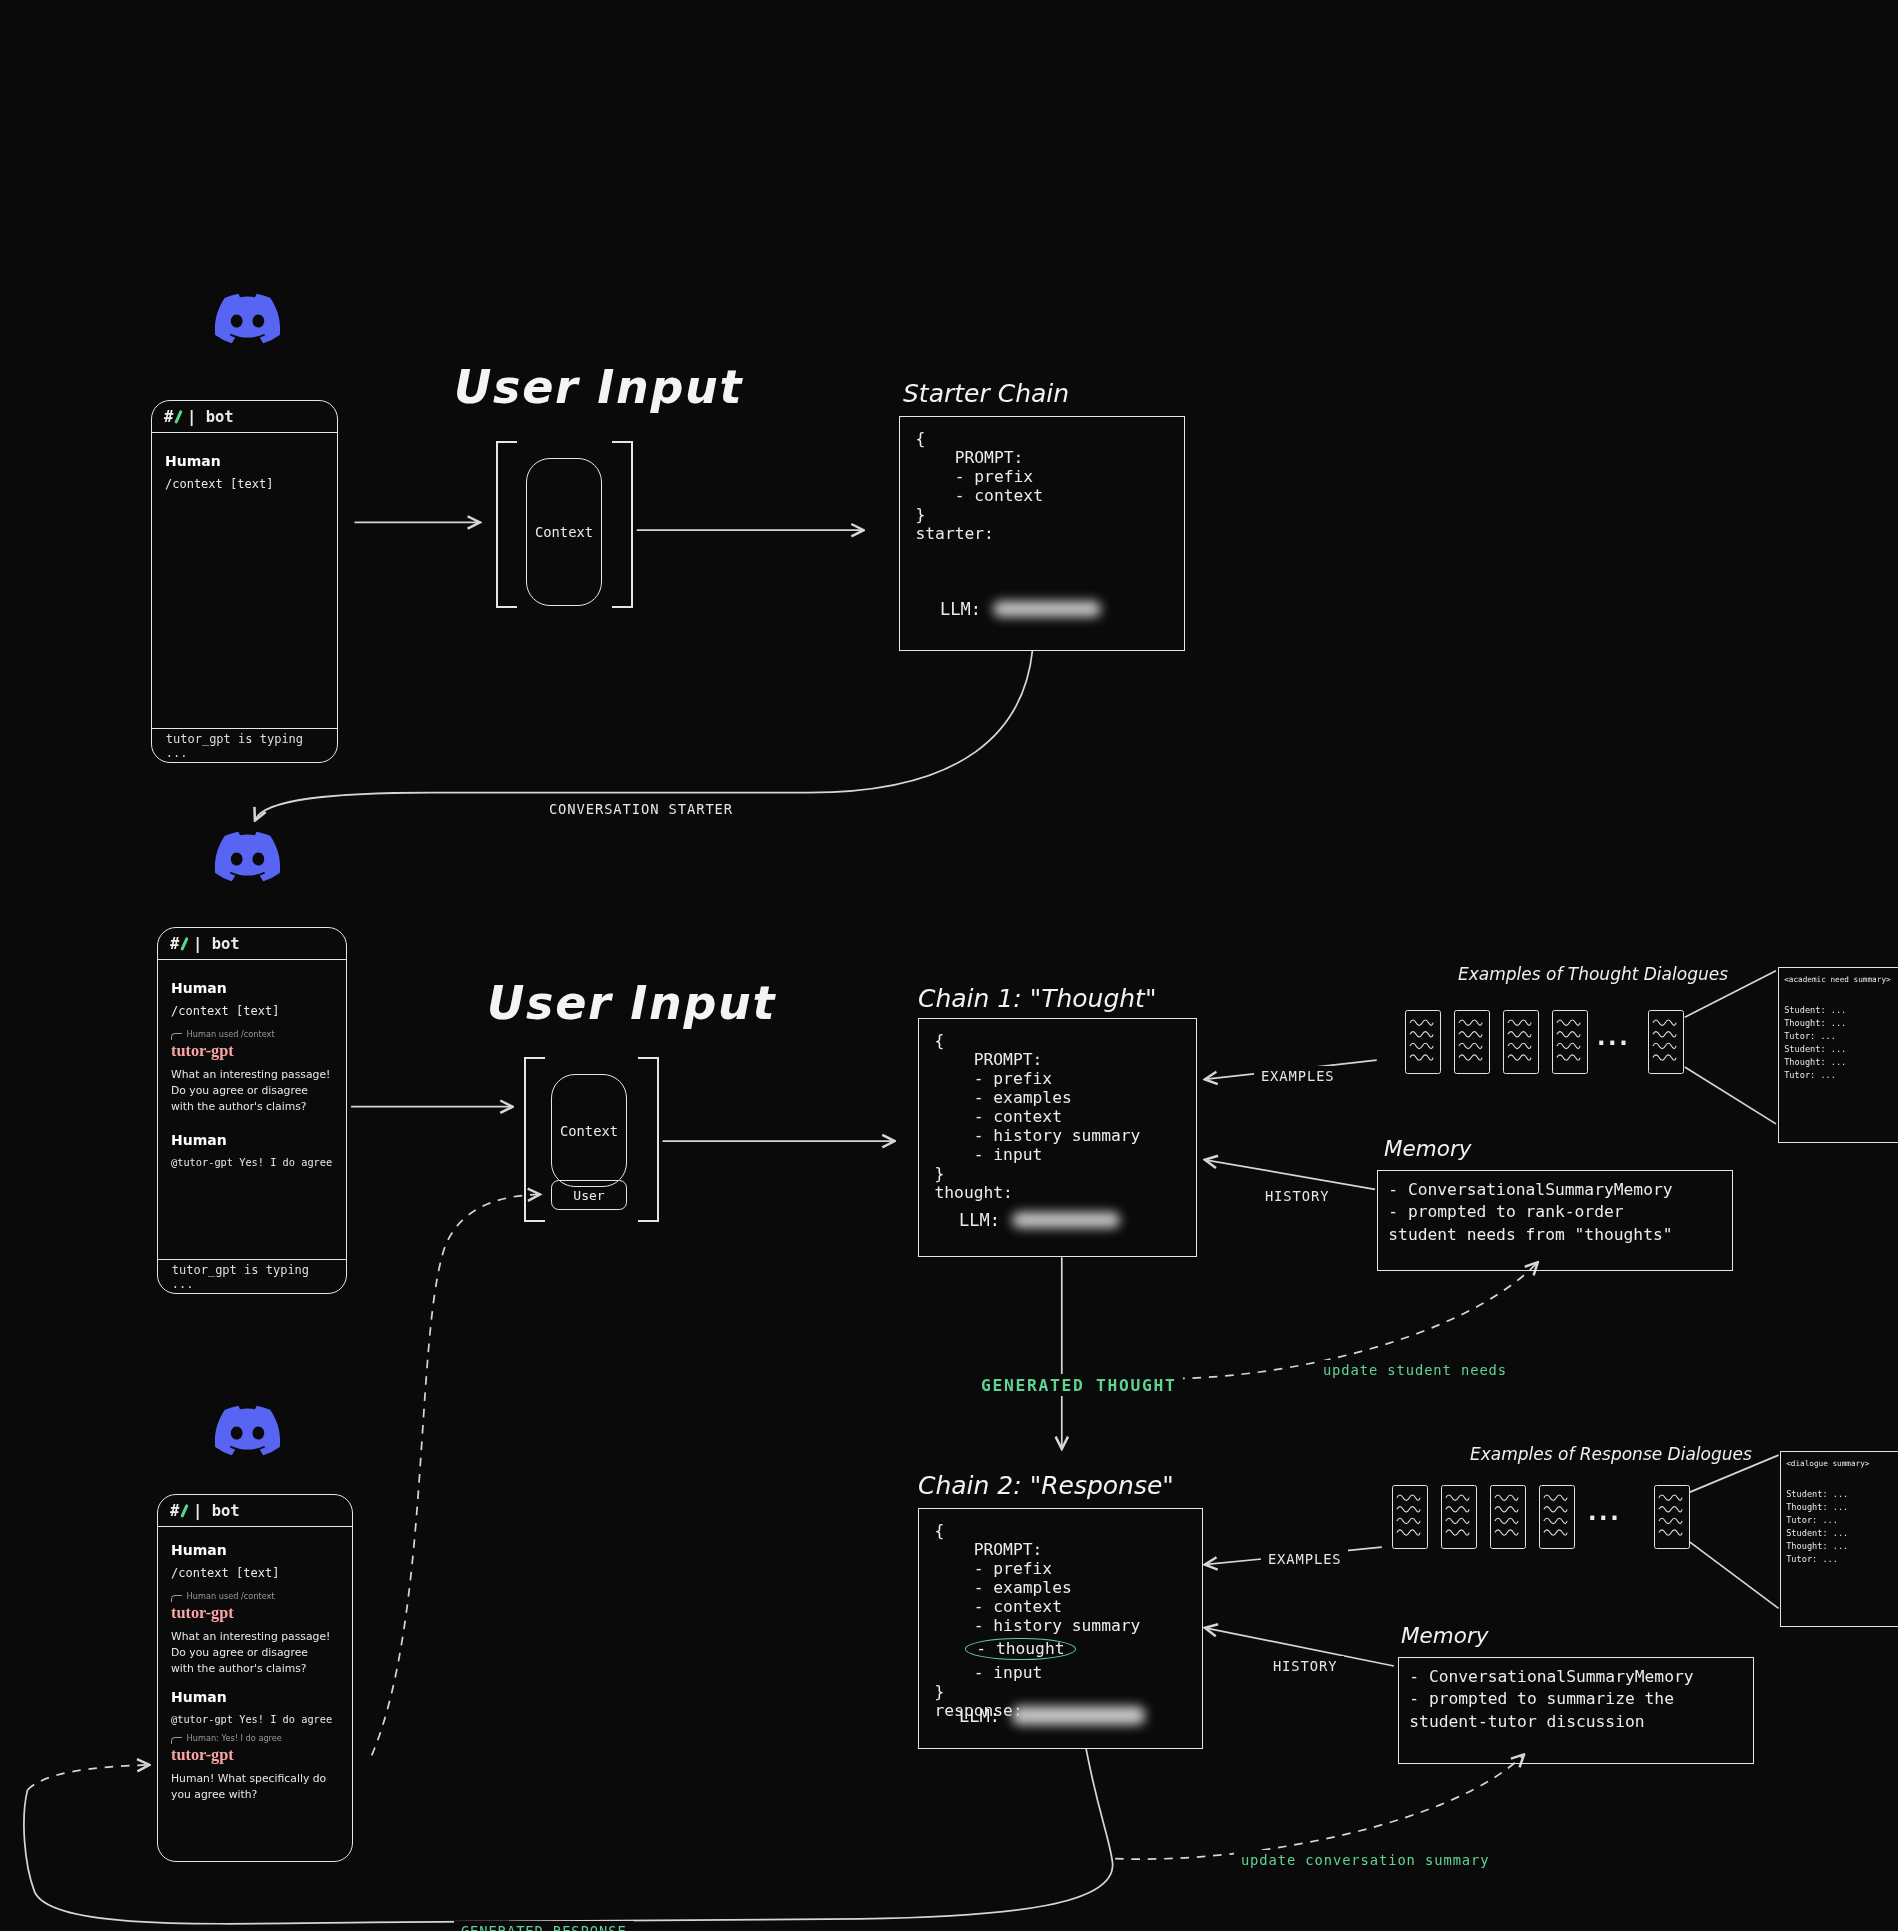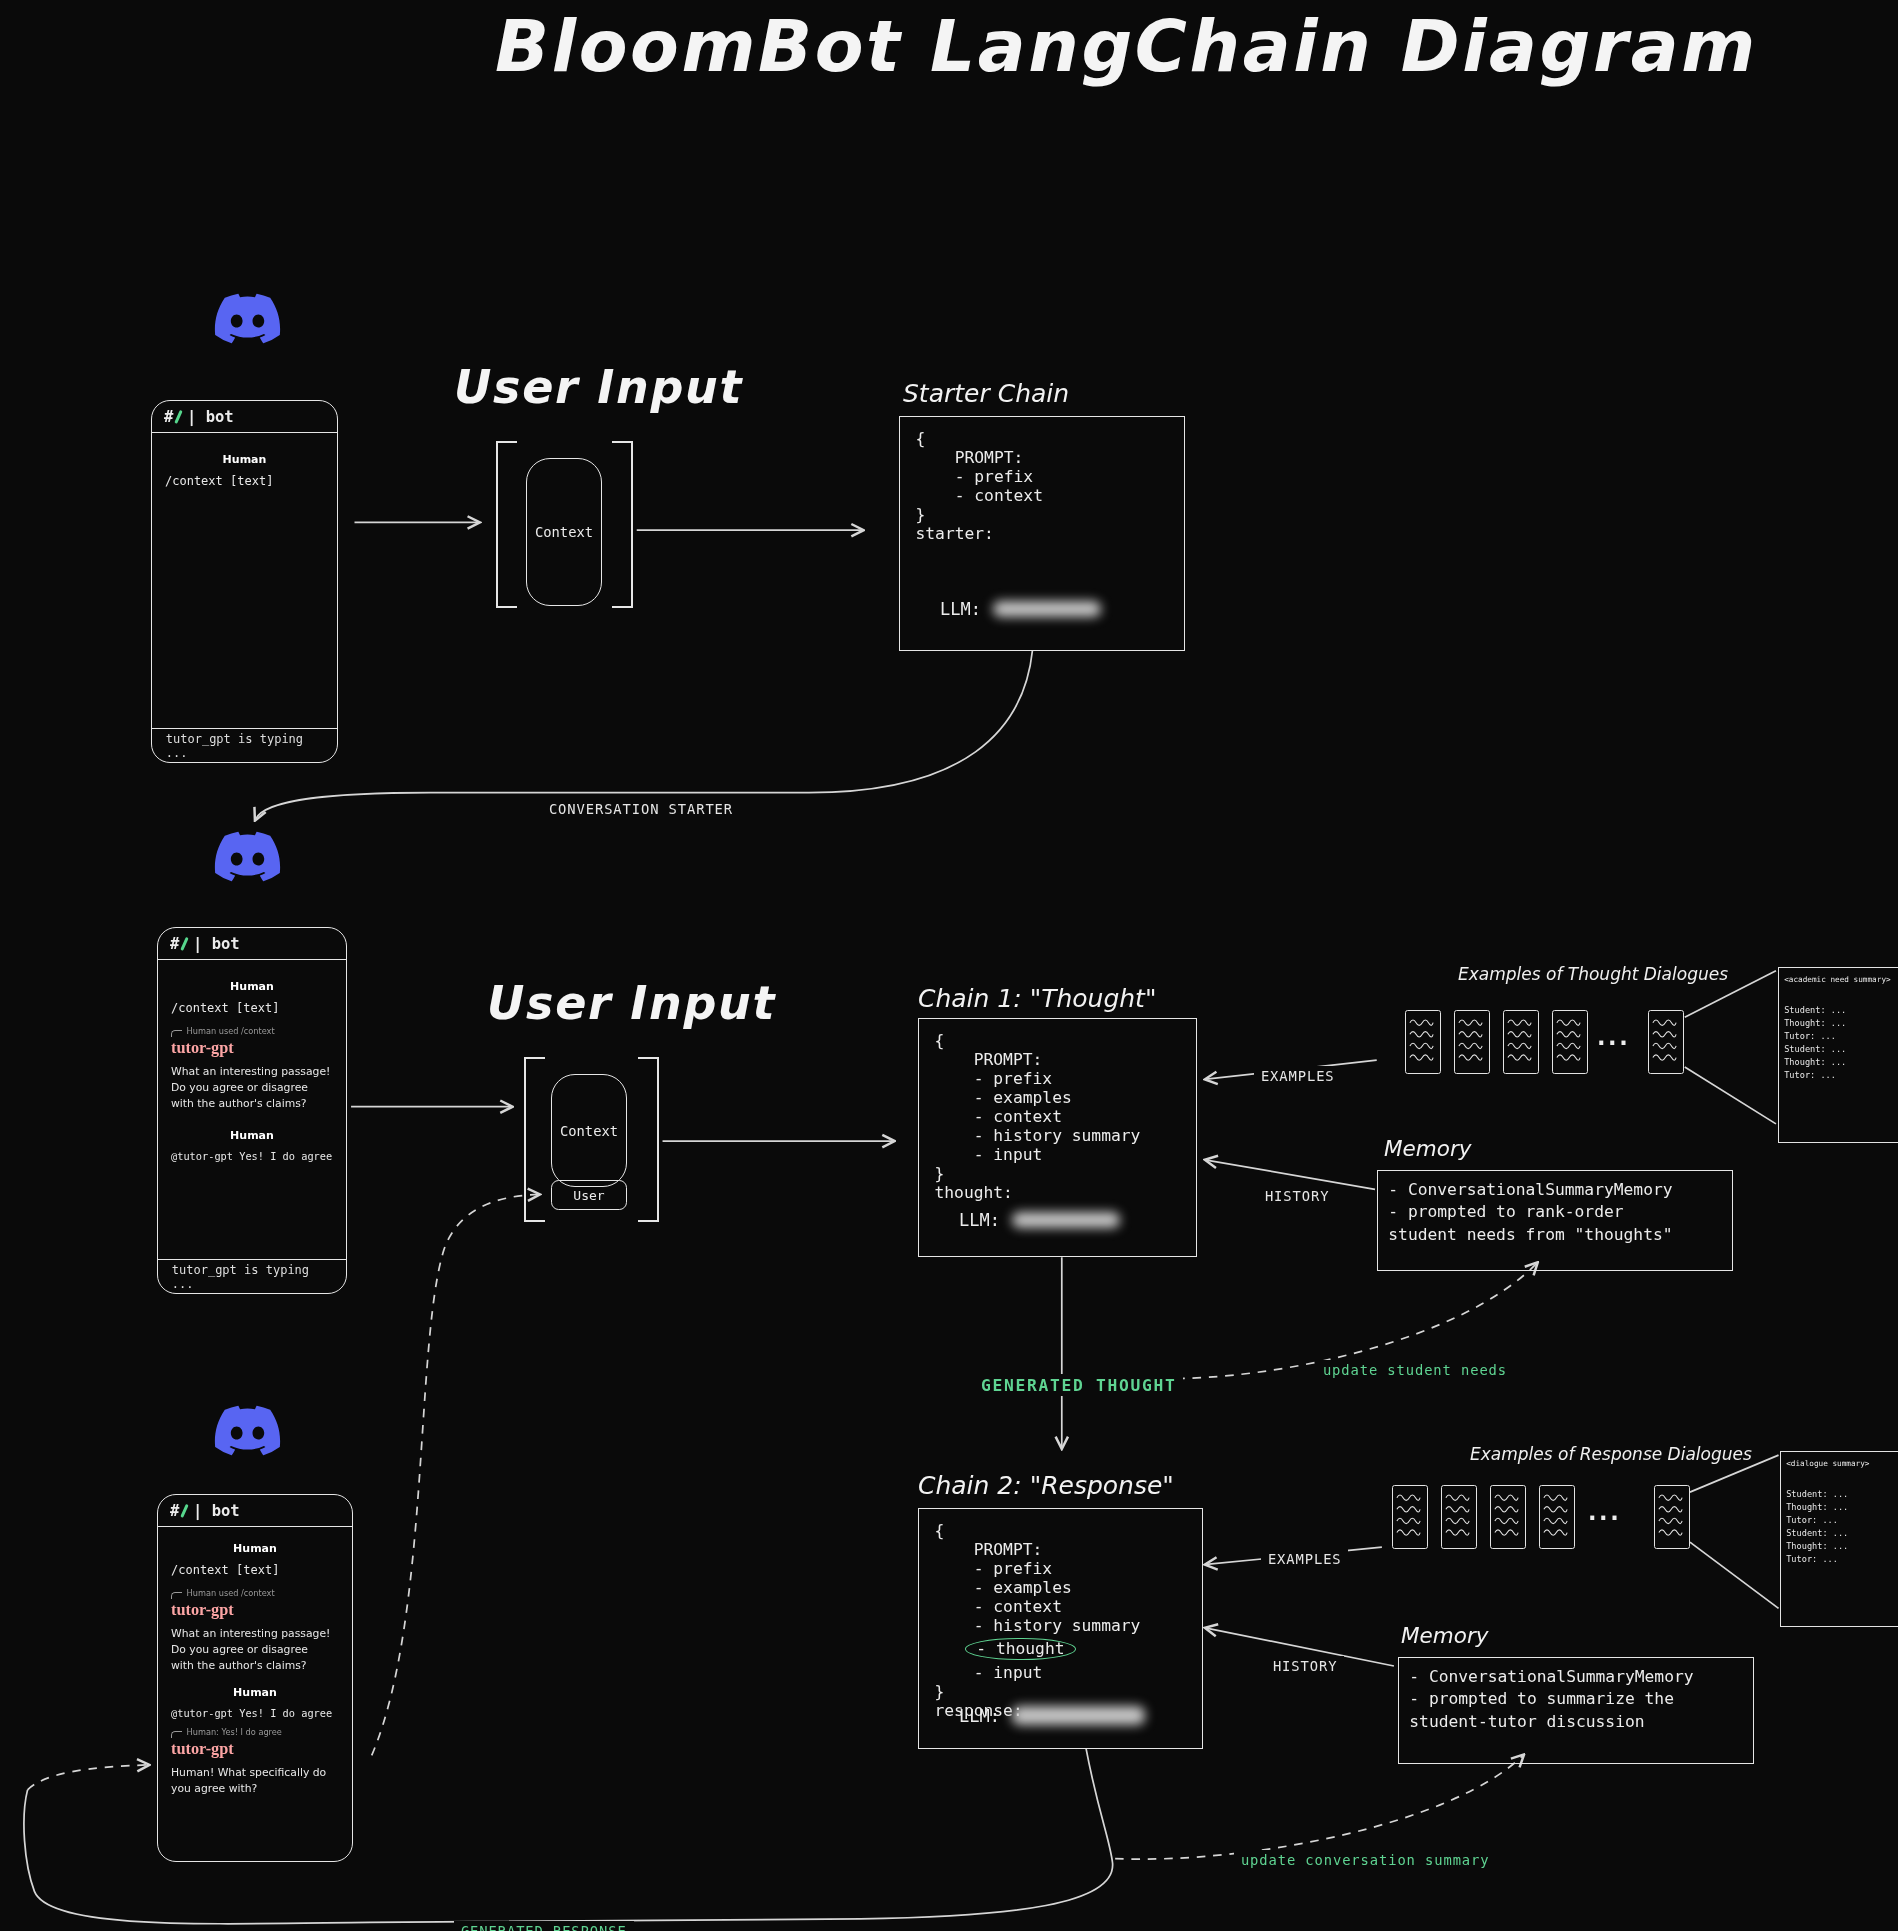--- a/index.html
+++ b/index.html
@@ -9,21 +9,21 @@
   #title{position:absolute;left:495px;top:5.2px;font-size:71px;font-weight:bold;font-style:italic;
          letter-spacing:2.6px;color:#f4f4f4;}
   .discord{position:absolute;width:71px;height:57px;}
   
   .phone{position:absolute;border:1.7px solid #e6e6e6;border-radius:19px;background:#0a0a0a;}
   .phone-header{height:31px;border-bottom:1.7px solid #e6e6e6;display:flex;align-items:center;
                 padding:0 12px;font-family:"DejaVu Sans Mono",monospace;font-weight:bold;font-size:15.5px;}
   .chan-icon{display:inline-block;width:3.4px;height:13.8px;background:#56d68c;transform:rotate(24deg);
              border-radius:1.7px;margin:0 6.9px 0 3.4px;}
   .phone-body{padding:3.4px 13px;}
-  .msg-author{font-weight:bold;font-size:11px;margin-top:17px;color:#fff;text-align:center;}
+  .msg-author{font-weight:bold;font-size:14px;margin-top:17px;color:#fff;}
   .msg-mono{font-family:"DejaVu Sans Mono",monospace;font-size:12px;margin-top:7.7px;color:#e8e8e8;}
   .msg-mono.small{font-size:10.3px;}
   .reply-hint{margin-top:11.2px;font-size:8.2px;color:#9a9a9a;display:flex;align-items:flex-start;}
   .reply-spine{width:10.3px;height:6px;border-left:1.3px solid #9a9a9a;border-top:1.3px solid #9a9a9a;
                border-top-left-radius:4.3px;margin:3.4px 4.3px 0 0;flex:none;}
   .bot-name{font-weight:bold;font-size:16.3px;margin-top:1.7px;color:#fca5a5;font-family:Liberation Serif, serif;}
   .msg-body{font-size:10.8px;line-height:1.5;margin-top:5.2px;color:#e8e8e8;}
   .phone-footer{position:absolute;left:0;right:0;bottom:0;height:33px;border-top:1.7px solid #e6e6e6;
                 display:flex;align-items:center;padding:0 13.8px;
                 font-family:"DejaVu Sans Mono",monospace;font-size:12px;color:#dedede;}
@@ -98,21 +98,20 @@
       <path d="M1262,2031 C1276,2105 1290,2138 1293,2165 C1297,2213 1180,2227 1000,2230 L430,2234 C240,2236 58,2243 40,2198 C28,2166 24,2112 32,2080"></path>
       <path d="M32,2080 C52,2060 104,2053 172,2051" stroke-dasharray="10 9" marker-end="url(#arw)"></path>
       <path d="M432,2040 C500,1880 482,1560 516,1452 C534,1400 586,1389 626,1388" stroke-dasharray="10 9" marker-end="url(#arw)"></path>
       <path d="M1958,1182 L2064,1128"></path>
       <path d="M1958,1240 L2064,1306"></path>
       <path d="M1964,1734 L2067,1691"></path>
       <path d="M1964,1792 L2067,1869"></path>
     </g>
   </svg>
 
-  <div id="title">BloomBot LangChain Diagram</div>
 
   <svg class="discord" style="left:212px;top:290px" viewBox="0 0 640 512">
     <path fill="#5865F2" d="M524.531,69.836a1.5,1.5,0,0,0-.764-.7A485.065,485.065,0,0,0,404.081,32.03a1.816,1.816,0,0,0-1.923.91,337.461,337.461,0,0,0-14.9,30.6,447.848,447.848,0,0,0-134.426,0,309.541,309.541,0,0,0-15.135-30.6,1.89,1.89,0,0,0-1.924-.91A483.689,483.689,0,0,0,116.085,69.137a1.712,1.712,0,0,0-.788.676C39.068,183.651,18.186,294.69,28.43,404.354a2.016,2.016,0,0,0,.765,1.375A487.666,487.666,0,0,0,176.02,479.918a1.9,1.9,0,0,0,2.063-.676A348.2,348.2,0,0,0,208.12,430.4a1.86,1.86,0,0,0-1.019-2.588,321.173,321.173,0,0,1-45.868-21.853,1.885,1.885,0,0,1-.185-3.126c3.082-2.309,6.166-4.711,9.109-7.137a1.819,1.819,0,0,1,1.9-.256c96.229,43.917,200.41,43.917,295.5,0a1.812,1.812,0,0,1,1.924.233c2.944,2.426,6.027,4.851,9.132,7.16a1.884,1.884,0,0,1-.162,3.126,301.407,301.407,0,0,1-45.89,21.83,1.875,1.875,0,0,0-1,2.611,391.055,391.055,0,0,0,30.014,48.815,1.864,1.864,0,0,0,2.063.7A486.048,486.048,0,0,0,610.7,405.729a1.882,1.882,0,0,0,.765-1.352C623.729,277.594,590.933,167.465,524.531,69.836ZM222.491,337.58c-28.972,0-52.844-26.587-52.844-59.239S193.056,219.1,222.491,219.1c29.665,0,53.306,26.82,52.843,59.239C275.334,310.993,251.924,337.58,222.491,337.58Zm195.38,0c-28.971,0-52.843-26.587-52.843-59.239S388.437,219.1,417.871,219.1c29.667,0,53.307,26.82,52.844,59.239C470.715,310.993,447.538,337.58,417.871,337.58Z"></path>
   </svg>
   <svg class="discord" style="left:212px;top:828px" viewBox="0 0 640 512">
     <path fill="#5865F2" d="M524.531,69.836a1.5,1.5,0,0,0-.764-.7A485.065,485.065,0,0,0,404.081,32.03a1.816,1.816,0,0,0-1.923.91,337.461,337.461,0,0,0-14.9,30.6,447.848,447.848,0,0,0-134.426,0,309.541,309.541,0,0,0-15.135-30.6,1.89,1.89,0,0,0-1.924-.91A483.689,483.689,0,0,0,116.085,69.137a1.712,1.712,0,0,0-.788.676C39.068,183.651,18.186,294.69,28.43,404.354a2.016,2.016,0,0,0,.765,1.375A487.666,487.666,0,0,0,176.02,479.918a1.9,1.9,0,0,0,2.063-.676A348.2,348.2,0,0,0,208.12,430.4a1.86,1.86,0,0,0-1.019-2.588,321.173,321.173,0,0,1-45.868-21.853,1.885,1.885,0,0,1-.185-3.126c3.082-2.309,6.166-4.711,9.109-7.137a1.819,1.819,0,0,1,1.9-.256c96.229,43.917,200.41,43.917,295.5,0a1.812,1.812,0,0,1,1.924.233c2.944,2.426,6.027,4.851,9.132,7.16a1.884,1.884,0,0,1-.162,3.126,301.407,301.407,0,0,1-45.89,21.83,1.875,1.875,0,0,0-1,2.611,391.055,391.055,0,0,0,30.014,48.815,1.864,1.864,0,0,0,2.063.7A486.048,486.048,0,0,0,610.7,405.729a1.882,1.882,0,0,0,.765-1.352C623.729,277.594,590.933,167.465,524.531,69.836ZM222.491,337.58c-28.972,0-52.844-26.587-52.844-59.239S193.056,219.1,222.491,219.1c29.665,0,53.306,26.82,52.843,59.239C275.334,310.993,251.924,337.58,222.491,337.58Zm195.38,0c-28.971,0-52.843-26.587-52.843-59.239S388.437,219.1,417.871,219.1c29.667,0,53.307,26.82,52.844,59.239C470.715,310.993,447.538,337.58,417.871,337.58Z"></path>
   </svg>
   <svg class="discord" style="left:212px;top:1402px" viewBox="0 0 640 512">
     <path fill="#5865F2" d="M524.531,69.836a1.5,1.5,0,0,0-.764-.7A485.065,485.065,0,0,0,404.081,32.03a1.816,1.816,0,0,0-1.923.91,337.461,337.461,0,0,0-14.9,30.6,447.848,447.848,0,0,0-134.426,0,309.541,309.541,0,0,0-15.135-30.6,1.89,1.89,0,0,0-1.924-.91A483.689,483.689,0,0,0,116.085,69.137a1.712,1.712,0,0,0-.788.676C39.068,183.651,18.186,294.69,28.43,404.354a2.016,2.016,0,0,0,.765,1.375A487.666,487.666,0,0,0,176.02,479.918a1.9,1.9,0,0,0,2.063-.676A348.2,348.2,0,0,0,208.12,430.4a1.86,1.86,0,0,0-1.019-2.588,321.173,321.173,0,0,1-45.868-21.853,1.885,1.885,0,0,1-.185-3.126c3.082-2.309,6.166-4.711,9.109-7.137a1.819,1.819,0,0,1,1.9-.256c96.229,43.917,200.41,43.917,295.5,0a1.812,1.812,0,0,1,1.924.233c2.944,2.426,6.027,4.851,9.132,7.16a1.884,1.884,0,0,1-.162,3.126,301.407,301.407,0,0,1-45.89,21.83,1.875,1.875,0,0,0-1,2.611,391.055,391.055,0,0,0,30.014,48.815,1.864,1.864,0,0,0,2.063.7A486.048,486.048,0,0,0,610.7,405.729a1.882,1.882,0,0,0,.765-1.352C623.729,277.594,590.933,167.465,524.531,69.836ZM222.491,337.58c-28.972,0-52.844-26.587-52.844-59.239S193.056,219.1,222.491,219.1c29.665,0,53.306,26.82,52.843,59.239C275.334,310.993,251.924,337.58,222.491,337.58Zm195.38,0c-28.971,0-52.843-26.587-52.843-59.239S388.437,219.1,417.871,219.1c29.667,0,53.307,26.82,52.844,59.239C470.715,310.993,447.538,337.58,417.871,337.58Z"></path>
   </svg>

